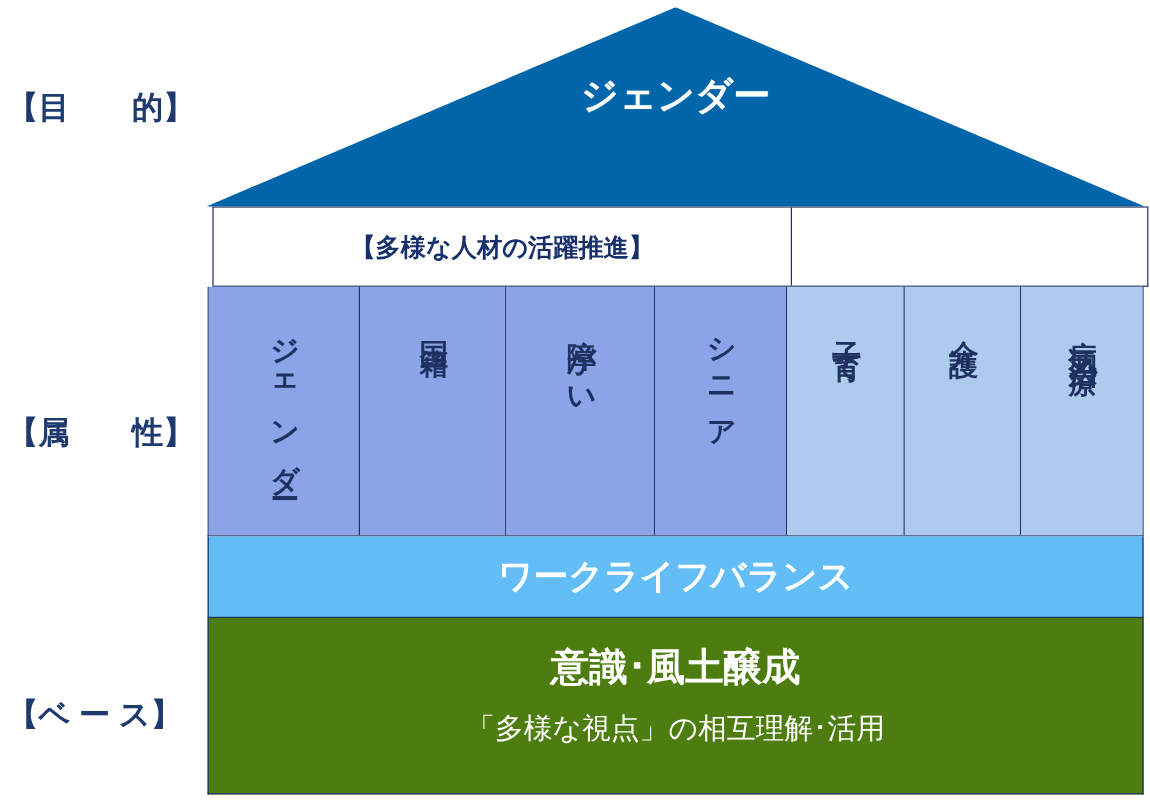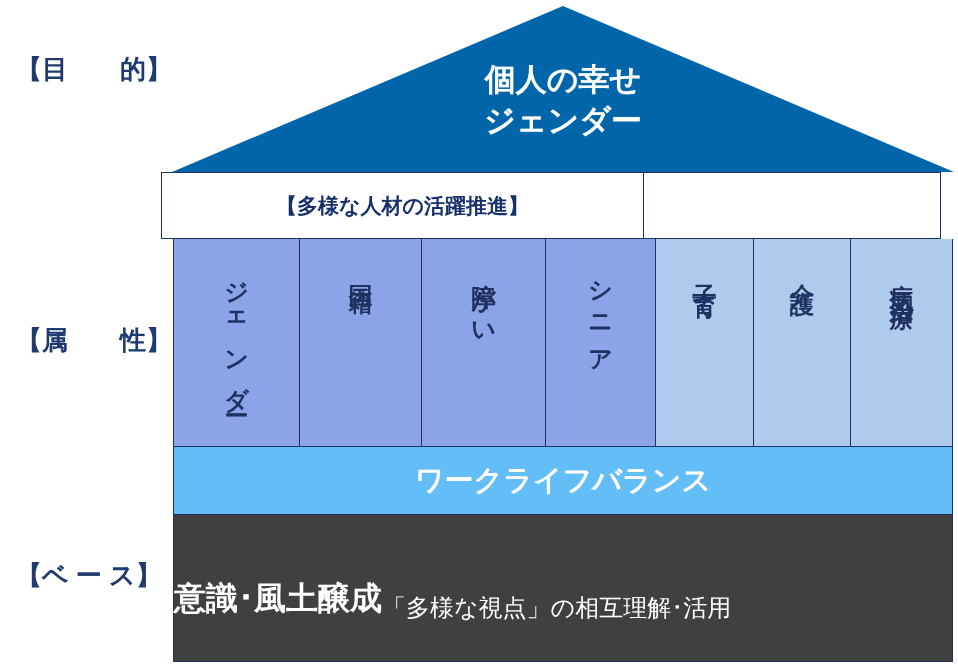--- a/index.html
+++ b/index.html
@@ -17,27 +17,28 @@
     overflow: hidden;
     background: #ffffff;
   }
 
   
   .row-label {
     position: absolute;
     left: 0;
     width: 172px;
     text-align: left;
-    padding-left: 16px;
+    padding-left: 6px;
     box-sizing: border-box;
     color: #1f3a6e;
     font-weight: bold;
     font-size: 26px;
     letter-spacing: 0px;
     white-space: nowrap;
+    margin-top: 20px;
   }
   #label-purpose { top: 52px; }
   #label-attribute { top: 323px; }
   #label-base { top: 558px; }
 
   
   #roof {
     position: absolute;
     left: 172px;
     top: 6px;
@@ -55,21 +56,21 @@
     font-weight: bold;
     font-size: 31px;
     line-height: 1.32;
     text-shadow: 0 0 1px rgba(255,255,255,0.35);
   }
   #roof-text div { white-space: nowrap; }
 
   
   #header-band {
     position: absolute;
-    left: 161px;
+    left: 177px;
     top: 172px;
     width: 780px;
     height: 67px;
     display: flex;
     background: #ffffff;
     border: 1.5px solid #1f3160;
     box-sizing: border-box;
     gap: 36px;
   }
   .header-cell {
@@ -147,26 +148,26 @@
     white-space: nowrap;
   }
 
   
   #base-block {
     position: absolute;
     left: 173px;
     top: 515px;
     width: 780px;
     height: 147px;
-    background: #404040;
+    background: #4d7c0f;
     border: 1.5px solid #1f3160;
     border-top: none;
     box-sizing: border-box;
     display: flex;
-    flex-direction: row;
+    flex-direction: column;
     align-items: center;
     justify-content: flex-start;
     padding-top: 22px;
   }
   #base-title {
     color: #ffffff;
     font-weight: bold;
     font-size: 32px;
     line-height: 1.22;
     white-space: nowrap;
@@ -187,21 +188,20 @@
   <div class="row-label" id="label-purpose">【目　　的】</div>
   <div class="row-label" id="label-base">【ベ ー ス】</div>
   <div class="row-label" id="label-attribute">【属　　性】</div>
 
   <div id="roof">
     <svg width="782" height="168" viewBox="0 0 782 168">
       <polygon points="391,0 782,166 0,166" fill="#0065a9"></polygon>
     </svg>
   </div>
   <div id="roof-text">
-    <div>個人の幸せ</div>
     <div>ジェンダー</div>
   </div>
 
   <div id="header-band">
     <div class="header-cell" id="header-cell-diverse">【多様な人材の活躍推進】</div>
   </div>
 
   <div id="pillars">
     <div class="pillar pillar-group-a" style="width:126px">
       <span class="pillar-text">ジェンダー</span>

